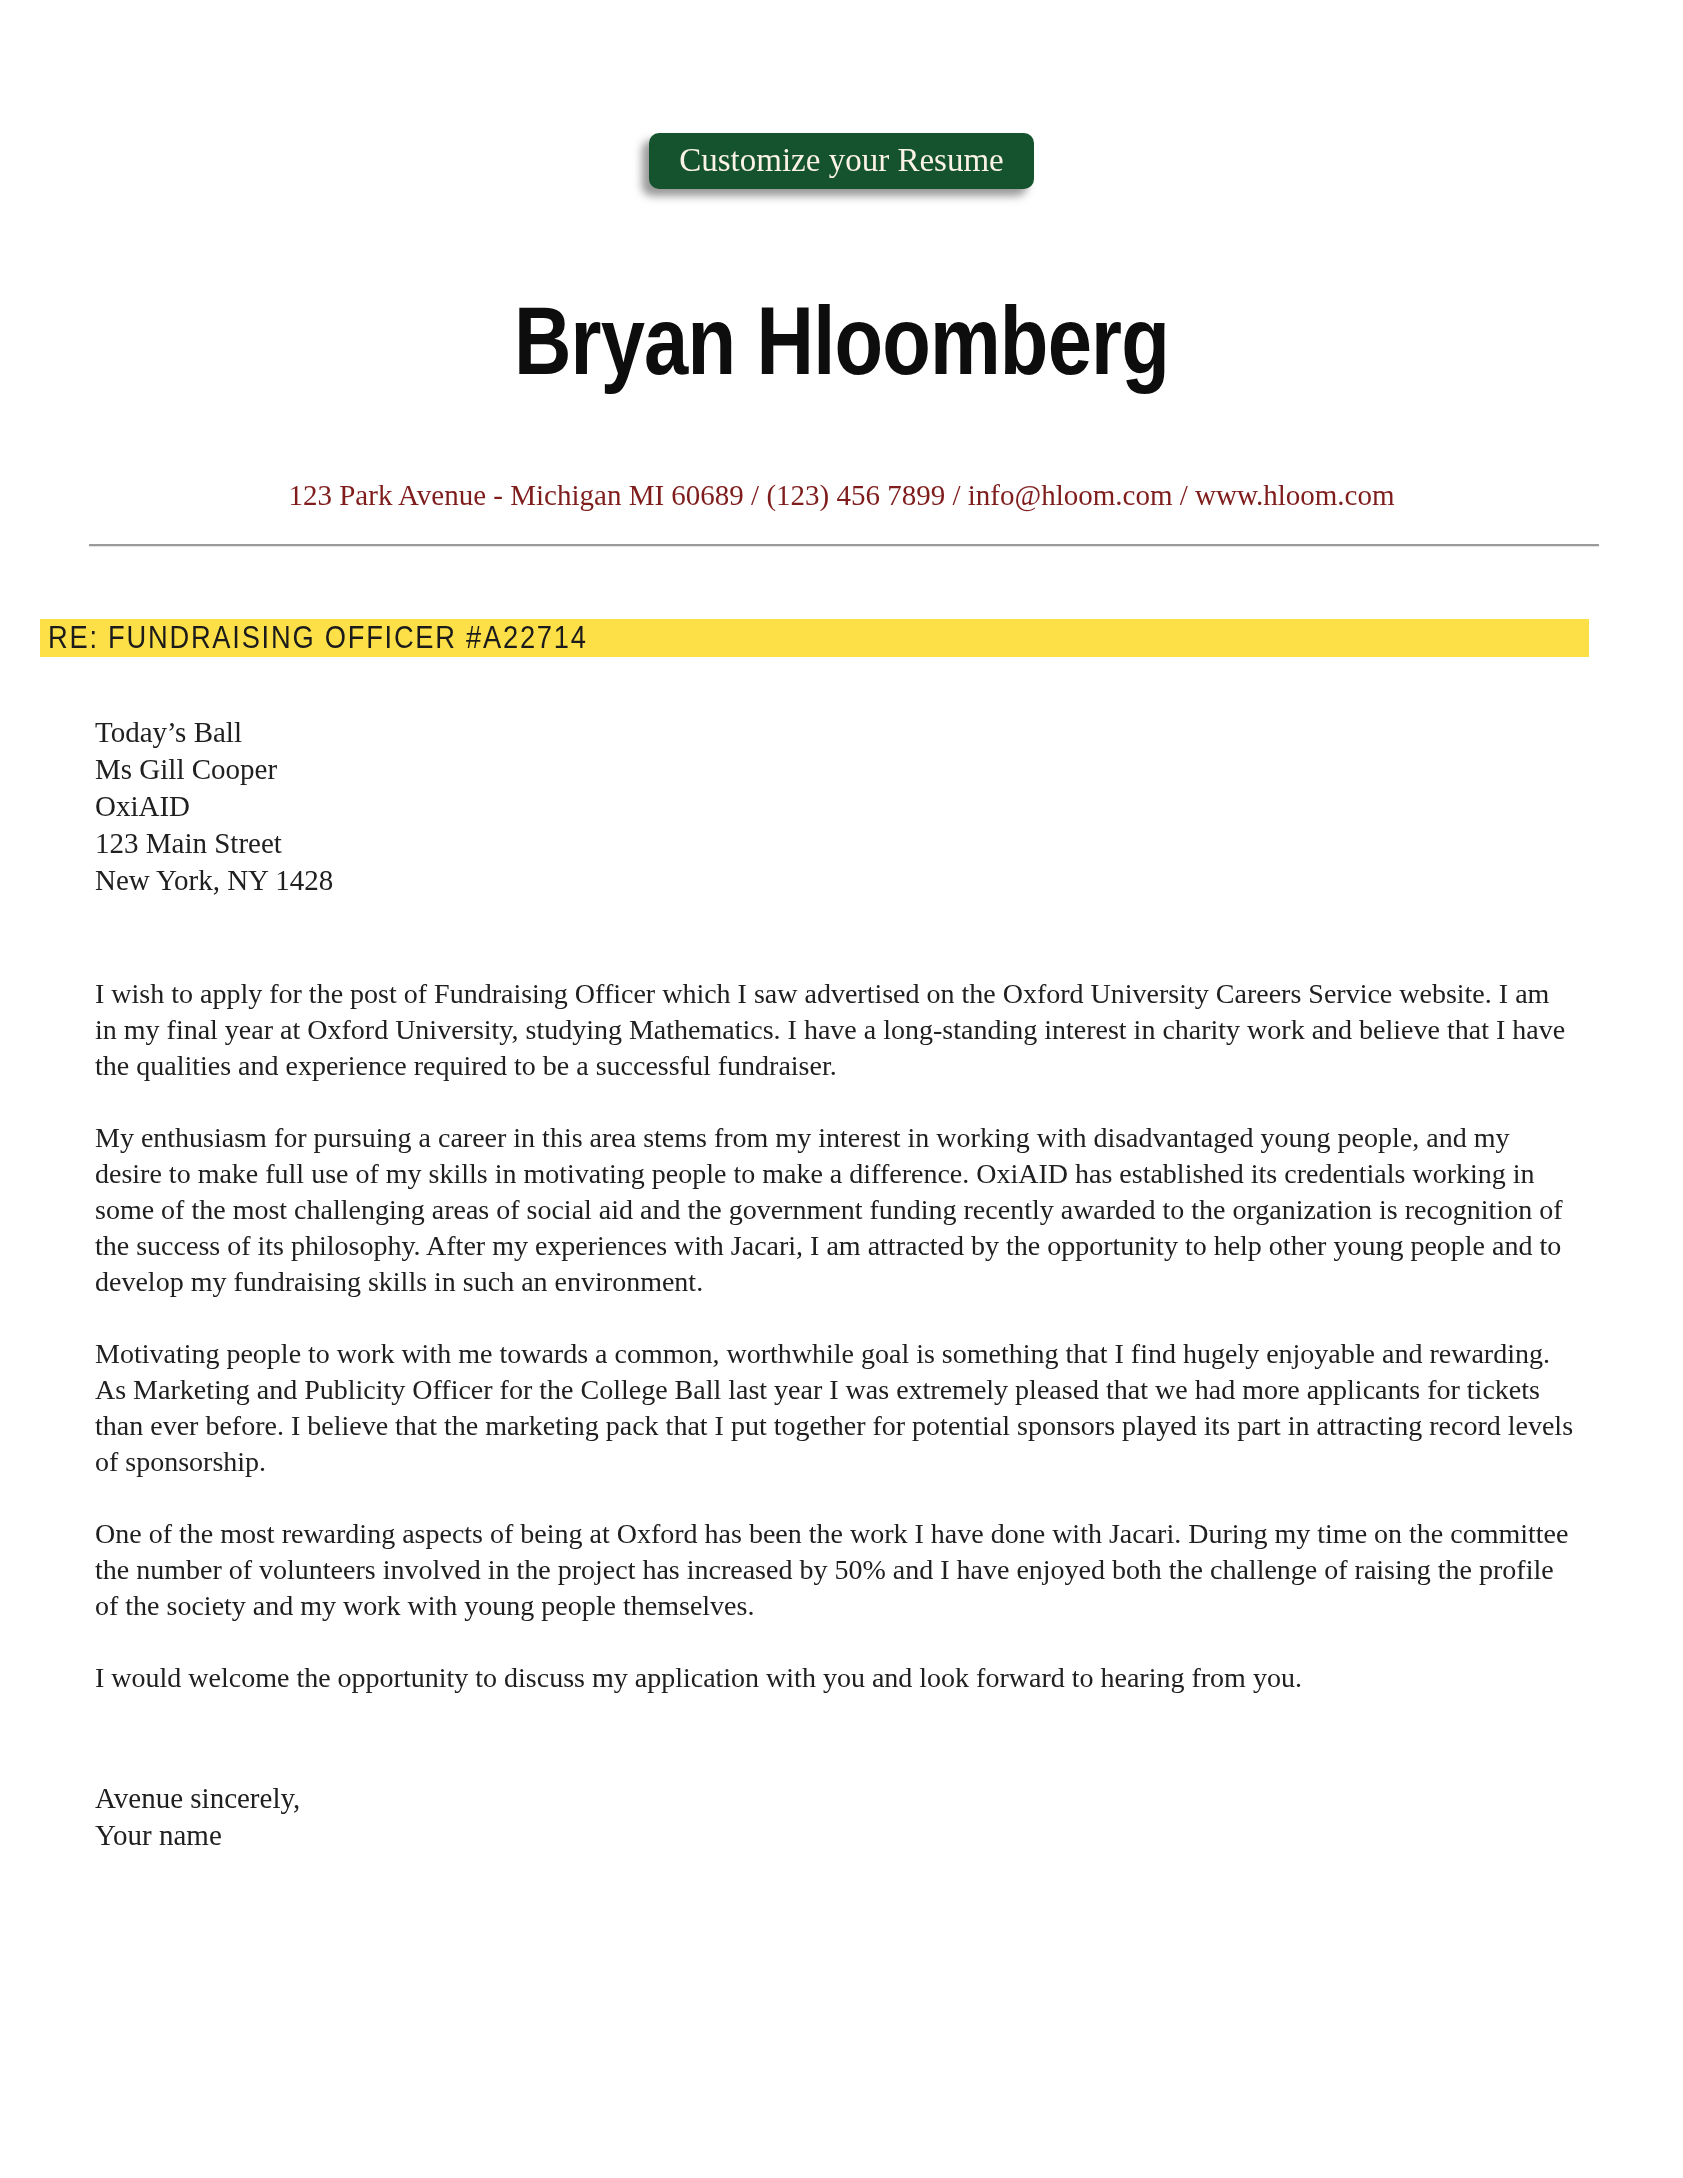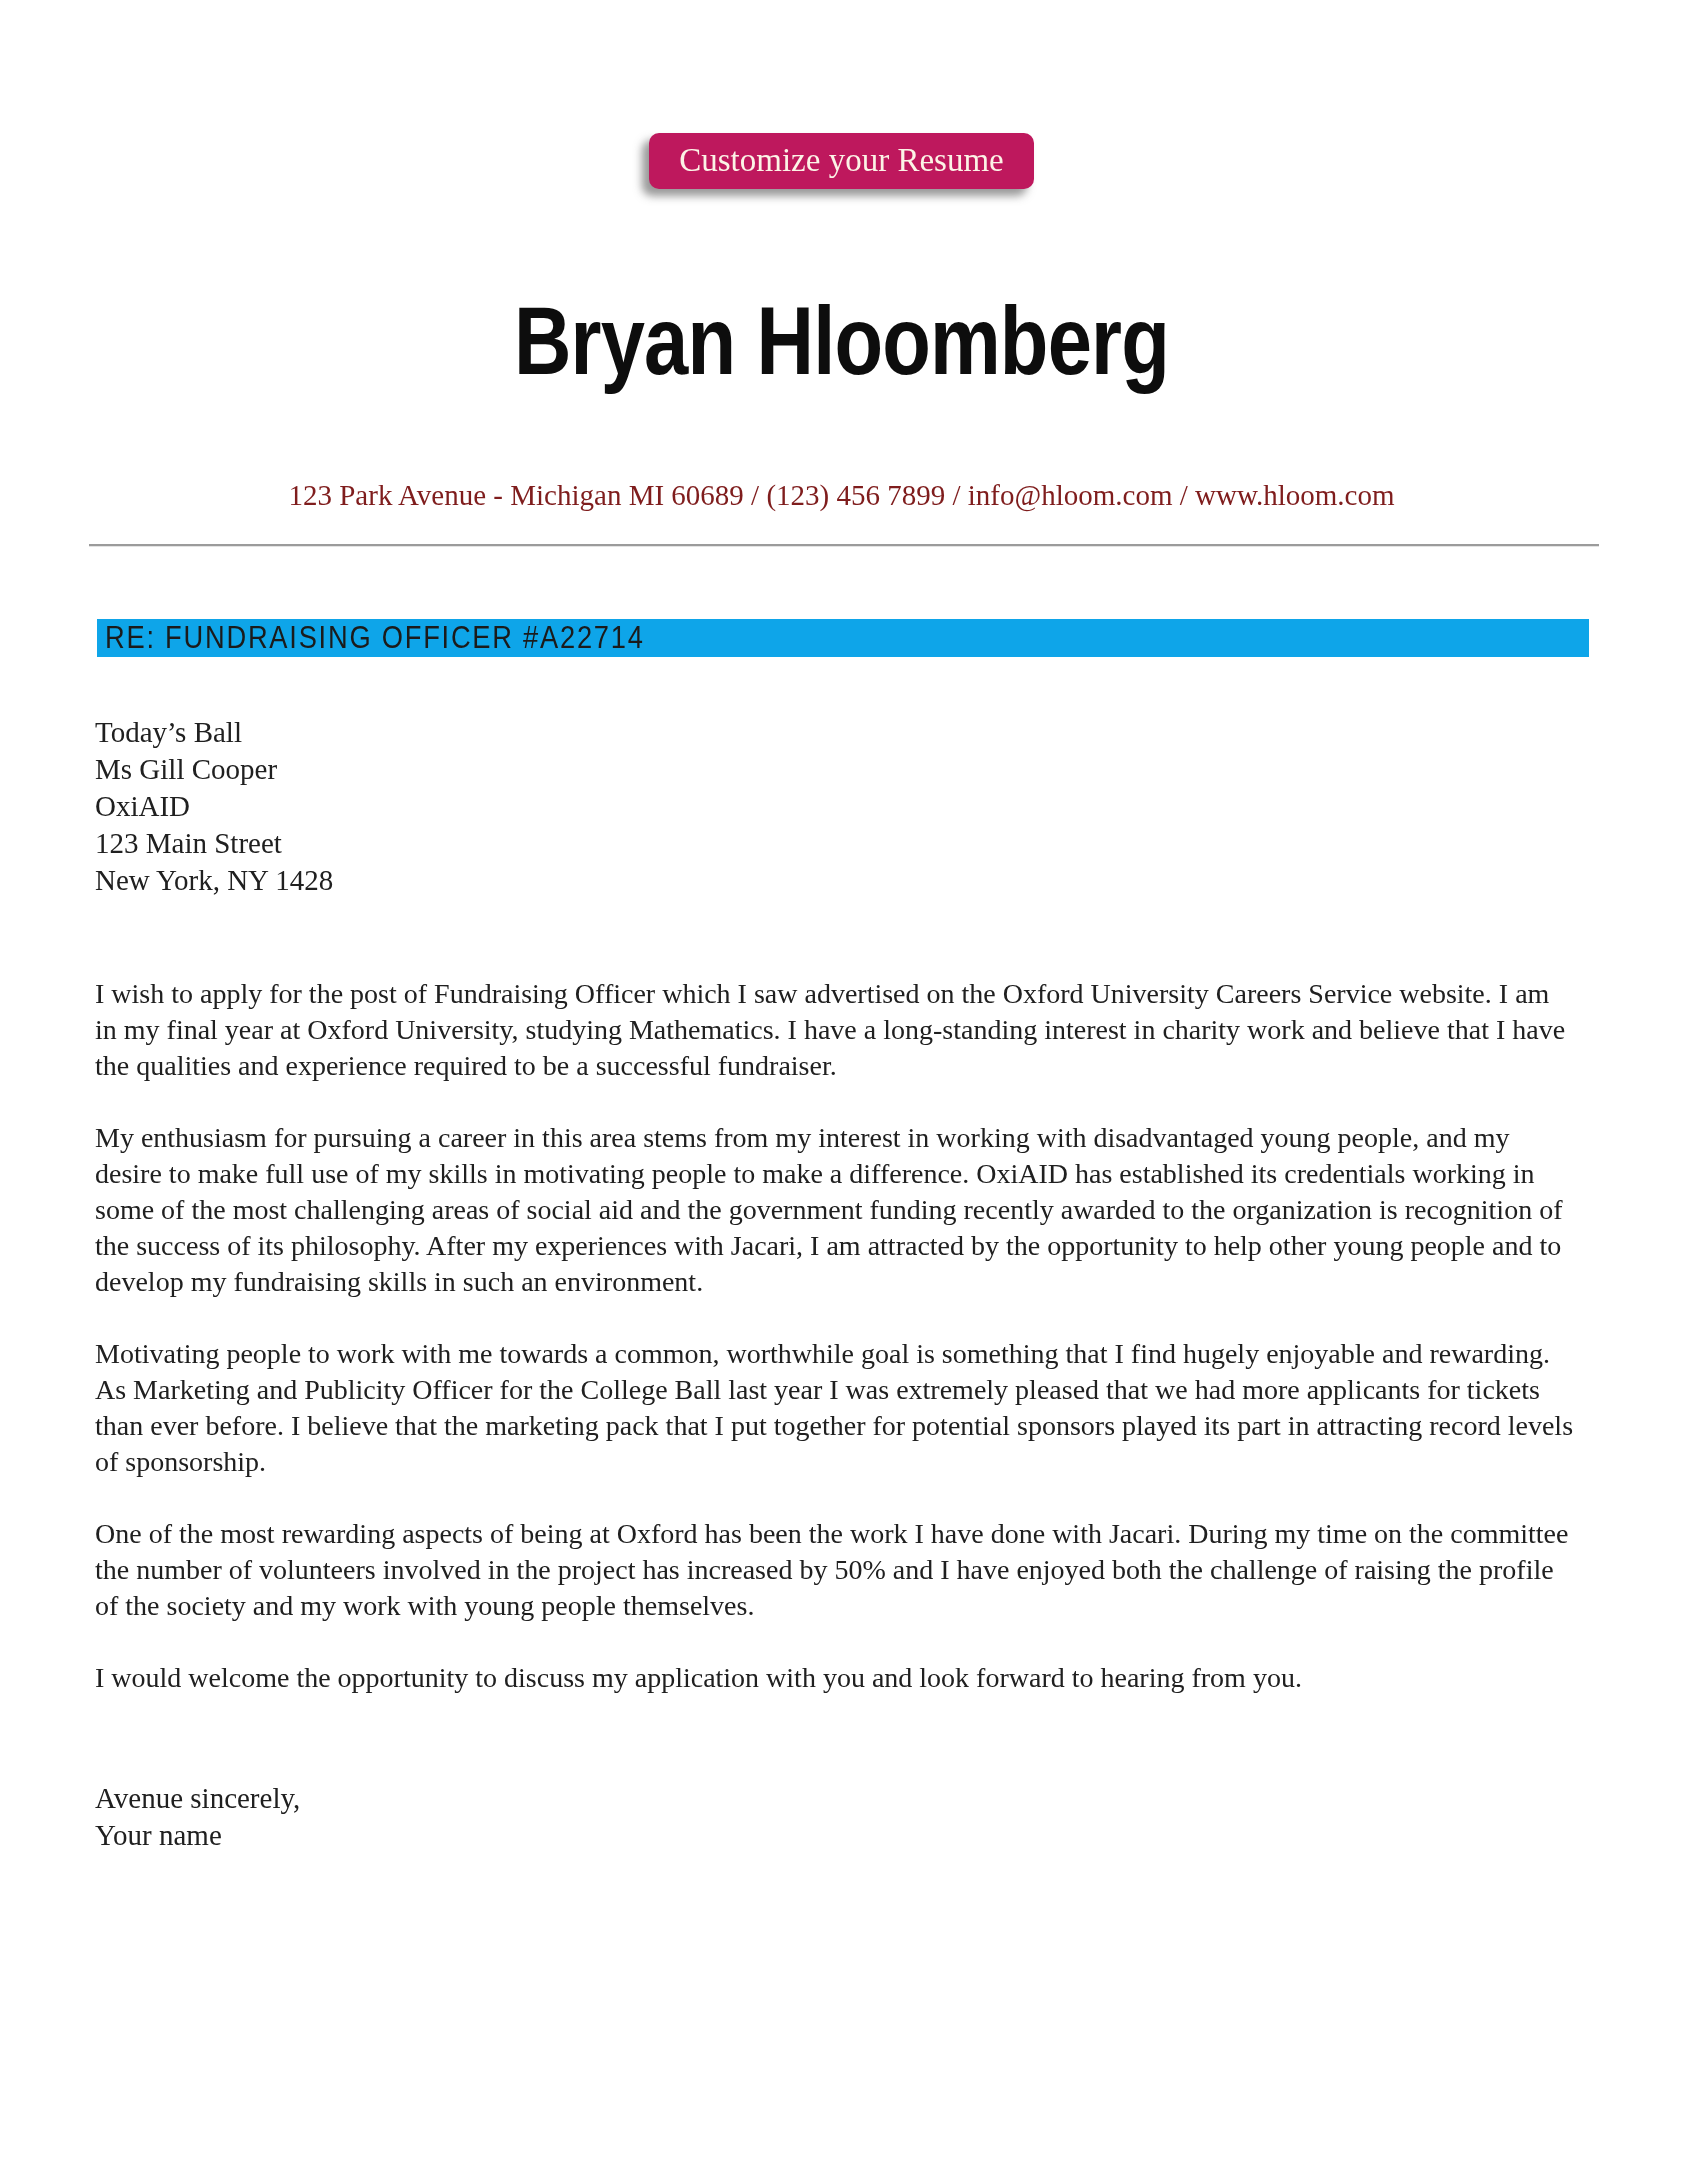--- a/index.html
+++ b/index.html
@@ -16,21 +16,21 @@
     font-family: "Liberation Serif", serif;
     color: #202020;
   }
   
   .button-row {
     padding-top: 133px;
     text-align: center;
   }
   .customize-btn {
     display: inline-block;
-    background: #be185d;
+    background: #14532d;
     color: #FCF3E6;
     font-family: "Liberation Serif", serif;
     font-size: 33px;
     line-height: 36px;
     padding: 9px 30px 11px 30px;
     border: none;
     border-radius: 10px;
     box-shadow: -7px 7px 8px rgba(70,70,70,0.55);
     cursor: pointer;
   }
@@ -61,23 +61,23 @@
   }
   
   .divider {
     margin: 30px 84px 0 89px;
     height: 2px;
     background: #9b9b9b;
     border-bottom: 1px solid #e3e3e3;
   }
   
   .subject-bar {
-    margin: 72px 94px 0 97px;
+    margin: 72px 94px 0 40px;
     height: 38px;
-    background: #0ea5e9;
+    background: #fde047;
     display: flex;
     align-items: center;
     padding-left: 8px;
   }
   .subject-text {
     font-family: "Liberation Sans", sans-serif;
     font-weight: 400;
     font-size: 31px;
     letter-spacing: 2px;
     color: #1b1b1b;

